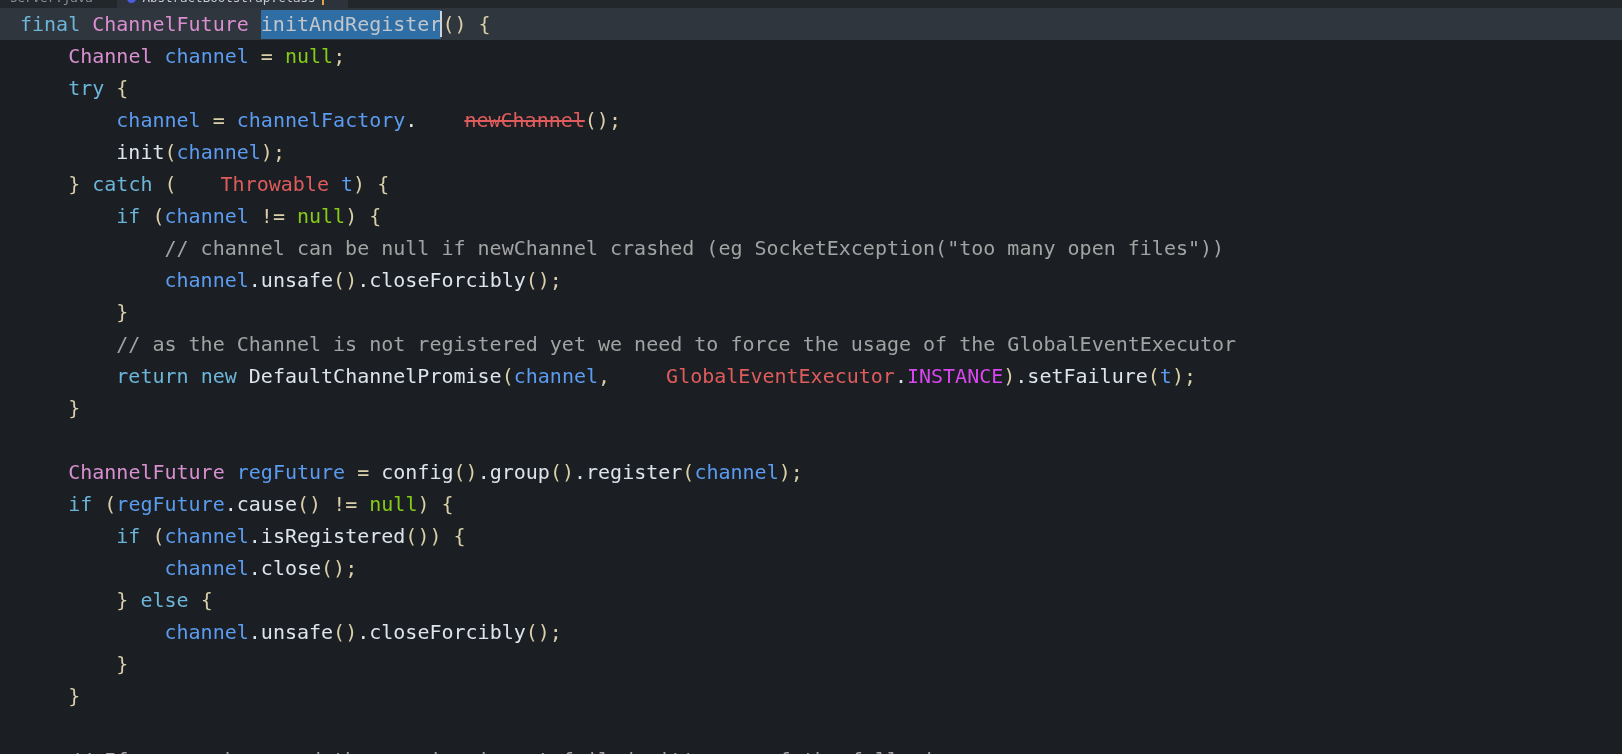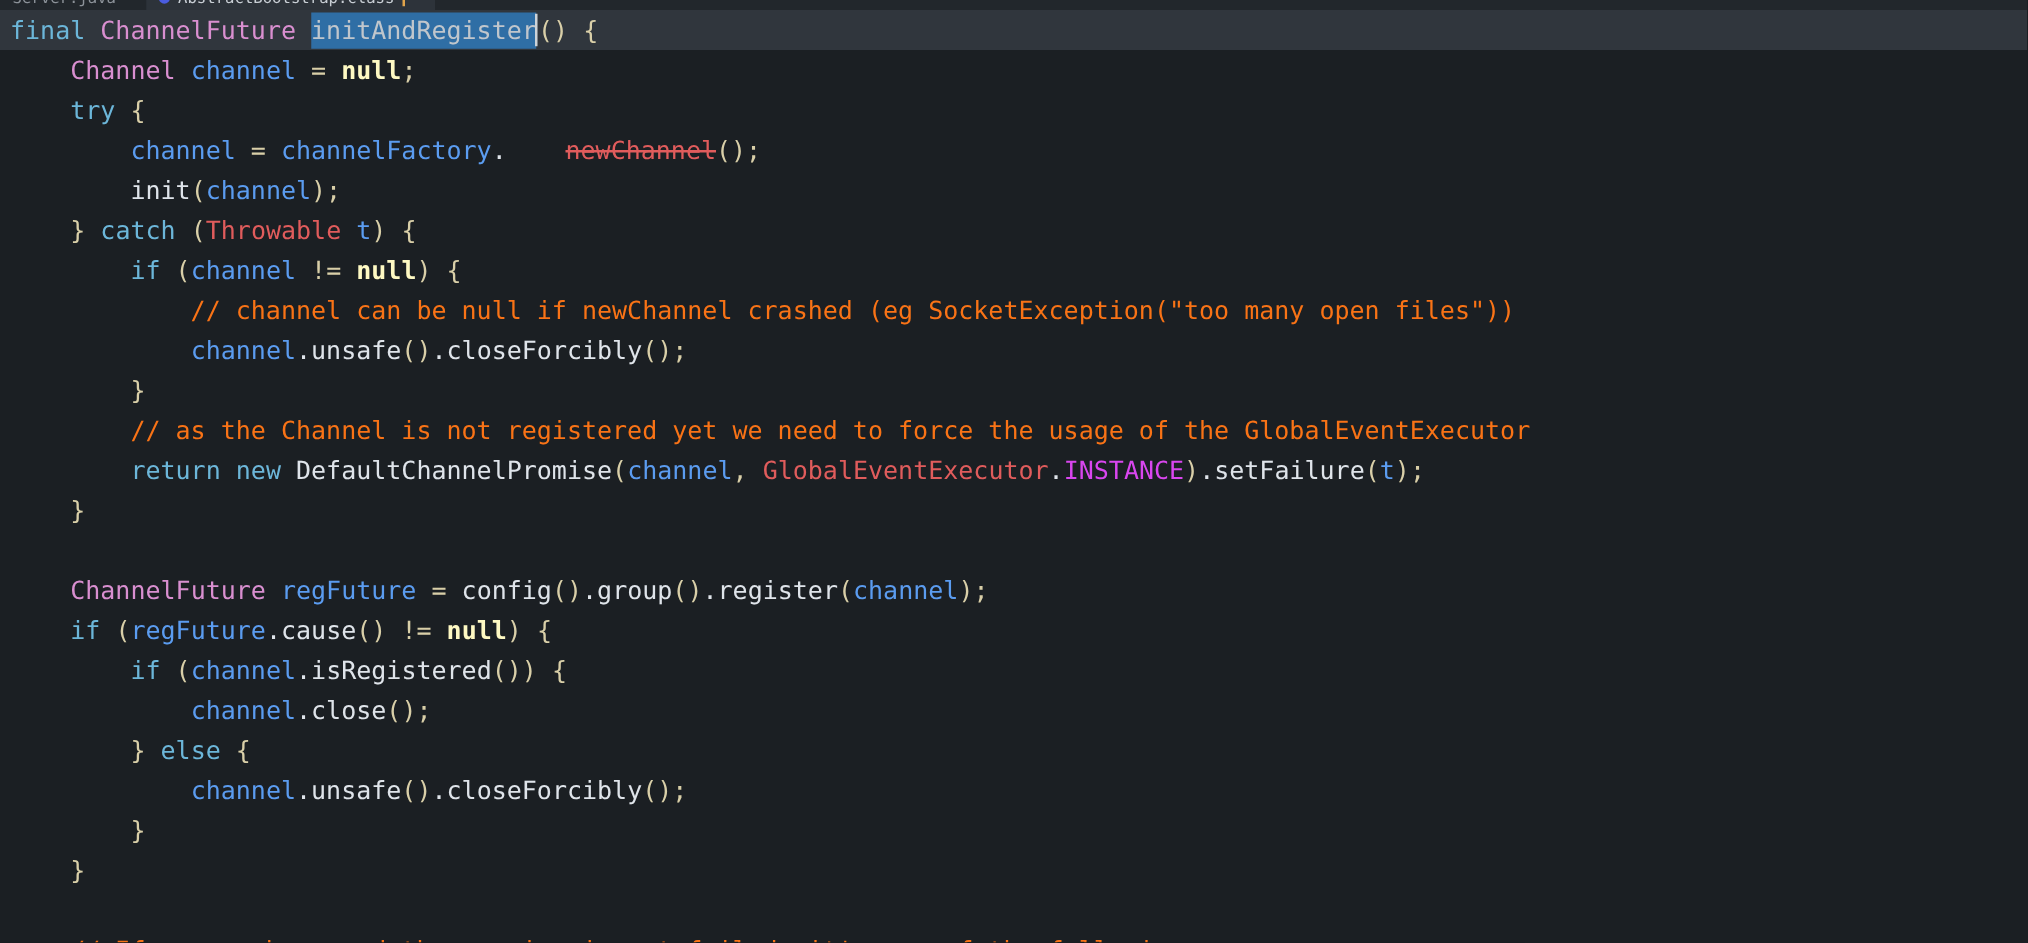--- a/index.html
+++ b/index.html
@@ -93,39 +93,39 @@
     line-height: 32px;
     letter-spacing: 0px;
     white-space: pre;
     color: #c8cdd4;
     padding-top: 0px;
   }
 
   .line {
     height: 32px;
     line-height: 32px;
-    padding-left: 8px;
+    padding-left: 20px;
     white-space: pre;
     position: relative;
   }
   .line.current {
     background: #30363d;
   }
 
   
   .kw      { color: #6cb6d9; }          
   .type    { color: #d98fd0; }          
-  .typeRed { color: #e05c5c; }          
+  .typeRed { color: #e05c5c; margin-left: 44px; }          
   .var     { color: #5b9cf0; }          
   .fn      { color: #dfe4ea; }          
   .const   { color: #d946ef; }          
-  .num     { color: #fef9c3; font-weight: bold; }          
+  .num     { color: #84cc16; }          
   .punct   { color: #d9cfa8; }          
   .op      { color: #d9cfa8; }
-  .cmt     { color: #f97316; }          
+  .cmt     { color: #a3a3a3; }          
   .strike  { color: #e05c5c; text-decoration: line-through; margin-left: 47px; }
 
   .sel {
     background: #2f6ea5;
     color: #c0c6cc;
     padding: 2px 0 3px 0;
   }
   .caret {
     display: inline-block;
     width: 2px;

